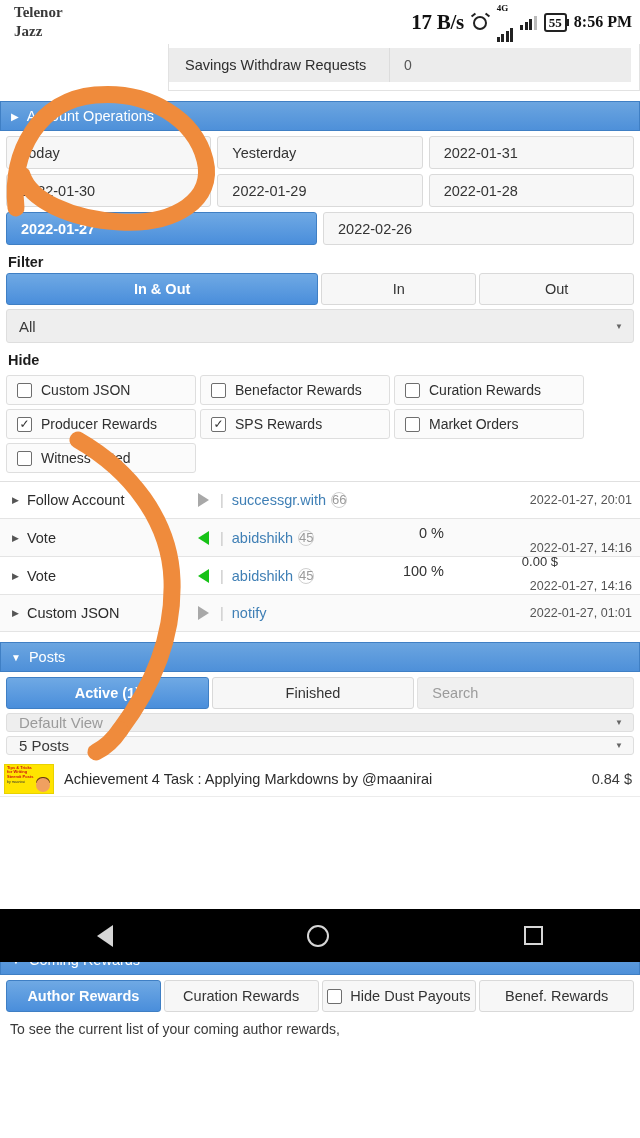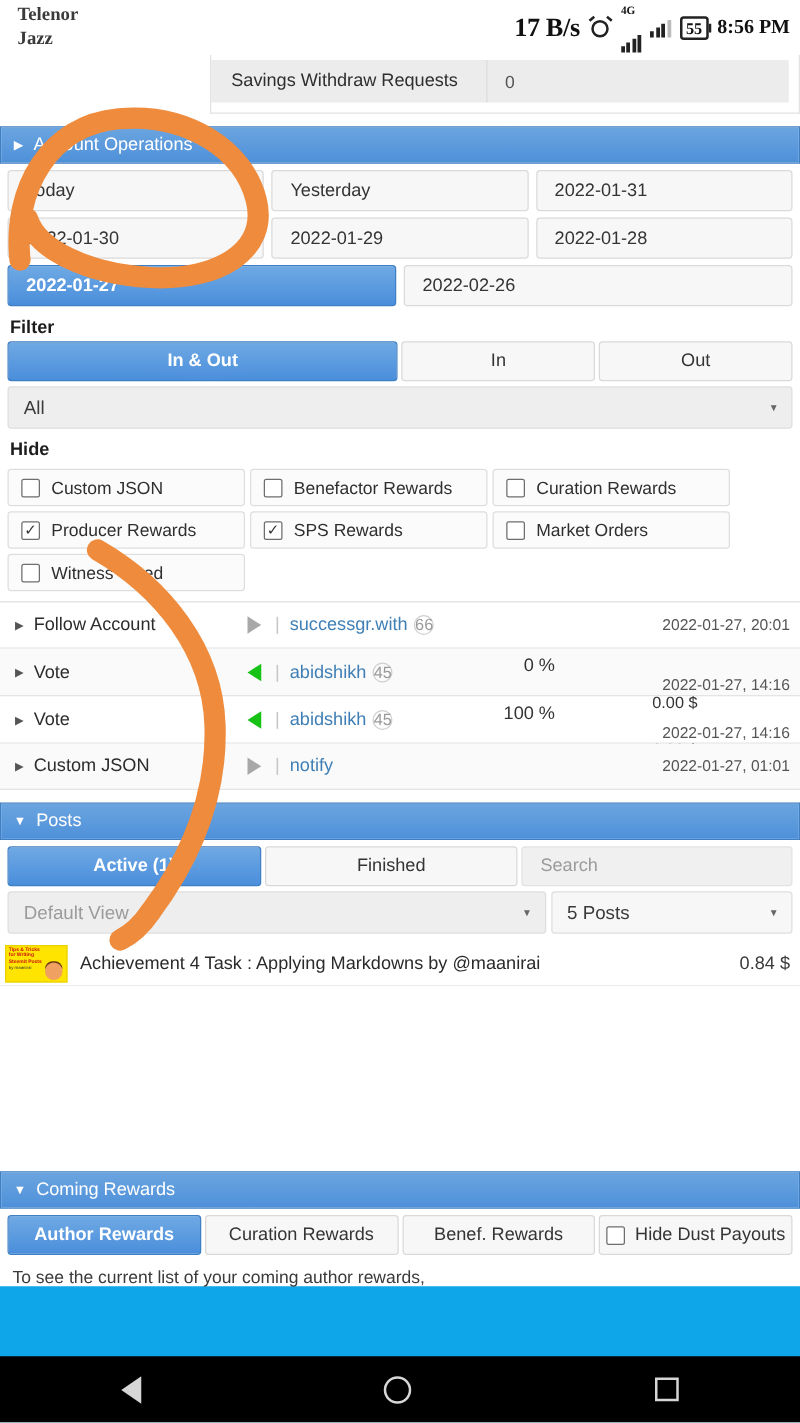--- a/index.html
+++ b/index.html
@@ -2,21 +2,21 @@
 <html><head>
 <meta charset="utf-8">
 <style>
   * { box-sizing: border-box; margin: 0; padding: 0; }
   html, body {
     width: 640px; height: 1138px;
     background: #ffffff;
     font-family: "Liberation Sans", sans-serif;
     overflow: hidden;
   }
-  #screen { position: relative; width: 640px; height: 1138px; background:#0ea5e9; }
+  #screen { position: relative; width: 640px; height: 962px; background:#0ea5e9; }
 
   
   .statusbar {
     position: relative; height: 44px; background:#ffffff;
     display:flex; align-items:center; justify-content:space-between;
     padding: 0 8px 0 14px;
   }
   .carriers { font-family:"Liberation Serif", serif; font-weight:700; font-size:15px;
               color:#3a3a3a; line-height:1.25; }
   .status-right { display:flex; align-items:center; gap:7px;
@@ -331,21 +331,21 @@
       <span class="tri">▼</span>
       <span>Posts</span>
     </div>
 
     <div class="seg" style="padding-top:5px;">
       <div class="s act">Active (1)</div>
       <div class="s">Finished</div>
       <div class="s" style="justify-content:flex-start;padding-left:14px;background:#f0f0f0;border-color:#e2e2e2;color:#9b9b9b;">Search</div>
     </div>
 
-    <div style="display:flex;gap:4px;padding:0 6px;margin-top:4px;">
+    <div style="display:flex;gap:4px;padding:0 6px;margin-top:4px;flex-direction:column;">
       <div class="select" style="flex:3;margin:0;color:#9b9b9b;">
         <span>Default View</span>
         <span class="caret">▼</span>
       </div>
       <div class="select" style="flex:1.25;margin:0;background:#f7f7f7;color:#3a3a3a;">
         <span>5 Posts</span>
         <span class="caret">▼</span>
       </div>
     </div>
 
@@ -363,25 +363,25 @@
     <div class="empty-area"></div>
 
     <div class="section-head" style="margin-top:0;">
       <span class="tri">▼</span>
       <span>Coming Rewards</span>
     </div>
 
     <div class="seg" style="padding-top:5px;">
       <div class="s act">Author Rewards</div>
       <div class="s">Curation Rewards</div>
+      <div class="s" style="gap:8px;">
+        <span class="box"></span>
+        <span>Hide Dust Payouts</span>
+      </div>
       <div class="s">Benef. Rewards</div>
-      <div class="s" style="gap:8px;">
-        <span class="box"></span>
-        <span>Hide Dust Payouts</span>
-      </div>
     </div>
 
     <div class="hint">To see the current list of your coming author rewards,</div>
   </div>
 
   <svg class="annot" viewBox="0 0 640 1138" xmlns="http://www.w3.org/2000/svg">
     <path d="M16 208 C 10 150, 40 100, 95 95 C 150 90, 195 120, 205 160
              C 215 200, 175 225, 120 222 C 70 219, 30 200, 22 175" fill="none" stroke="#ef8b3c" stroke-width="17" stroke-linecap="round"></path>
     <path d="M78 440 C 130 470, 170 520, 172 580 C 174 640, 150 690, 120 730" fill="none" stroke="#ef8b3c" stroke-width="17" stroke-linecap="round"></path>
     <path d="M120 730 C 112 742, 104 748, 96 752" fill="none" stroke="#ef8b3c" stroke-width="17" stroke-linecap="round"></path>

